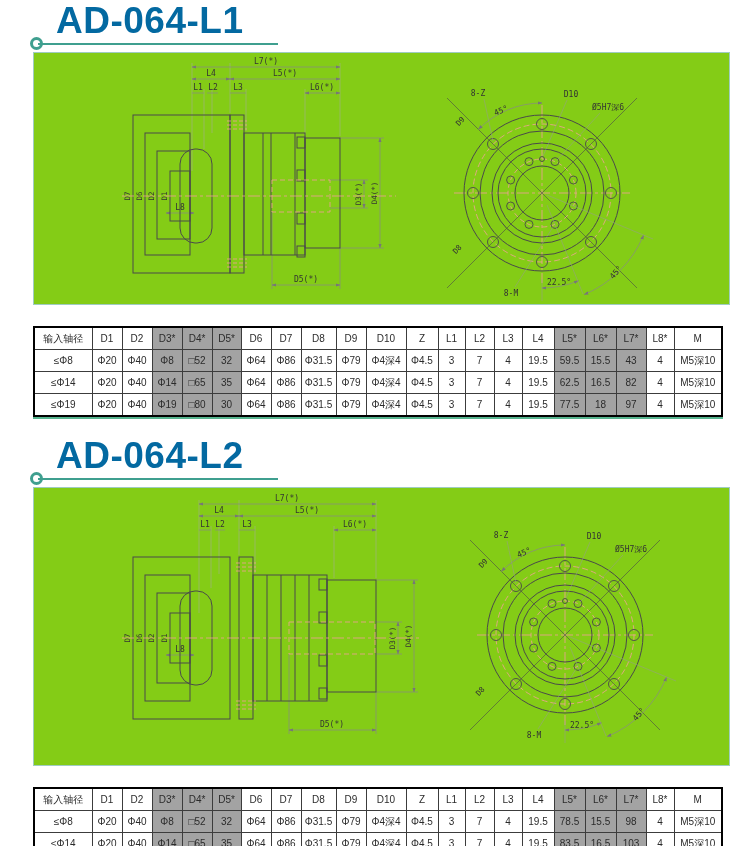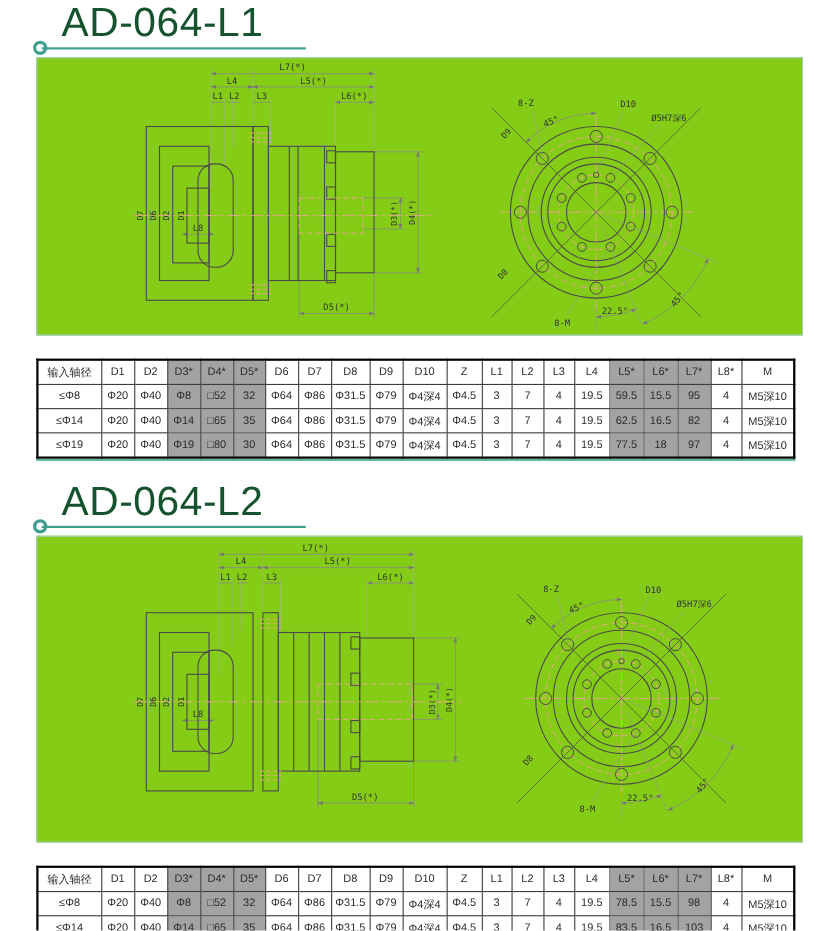--- a/index.html
+++ b/index.html
@@ -5,21 +5,21 @@
   html,body{margin:0;padding:0;}
   body{
     width:745px;height:846px;background:#ffffff;
     font-family:"Liberation Sans",sans-serif;color:#333;
     overflow:hidden;
   }
   .sec-head{position:relative;height:52px;}
   .sec2 .sec-head{margin-top:18px;padding-left:44px;}
   .sec-title{
     position:absolute;left:56px;top:2px;margin:0;
-    font-size:37px;font-weight:400;color:#14532d;letter-spacing:.5px;line-height:1;
+    font-size:37px;font-weight:700;color:#0369a1;letter-spacing:.5px;line-height:1;
   }
   .rule{position:absolute;left:38px;top:43px;width:240px;height:2px;background:#3f9f8f;}
   .dot{
     position:absolute;left:30px;top:37px;width:7px;height:7px;
     border:3px solid #3f9f8f;border-radius:50%;background:#fff;
   }
   .draw-box{
     margin-left:33px;width:695px;background:#84cc16;
     border:1px solid #9fccc1;font-size:0;
   }
@@ -256,21 +256,21 @@
           <td>Φ31.5</td>
           <td>Φ79</td>
           <td>Φ4深4</td>
           <td>Φ4.5</td>
           <td>3</td>
           <td>7</td>
           <td>4</td>
           <td>19.5</td>
           <td class="hl">59.5</td>
           <td class="hl">15.5</td>
-          <td class="hl">95</td>
+          <td class="hl">43</td>
           <td>4</td>
           <td>M5深10</td>
         </tr>
         <tr>
           <td>≤Φ14</td>
           <td>Φ20</td>
           <td>Φ40</td>
           <td class="hl">Φ14</td>
           <td class="hl">□65</td>
           <td class="hl">35</td>

